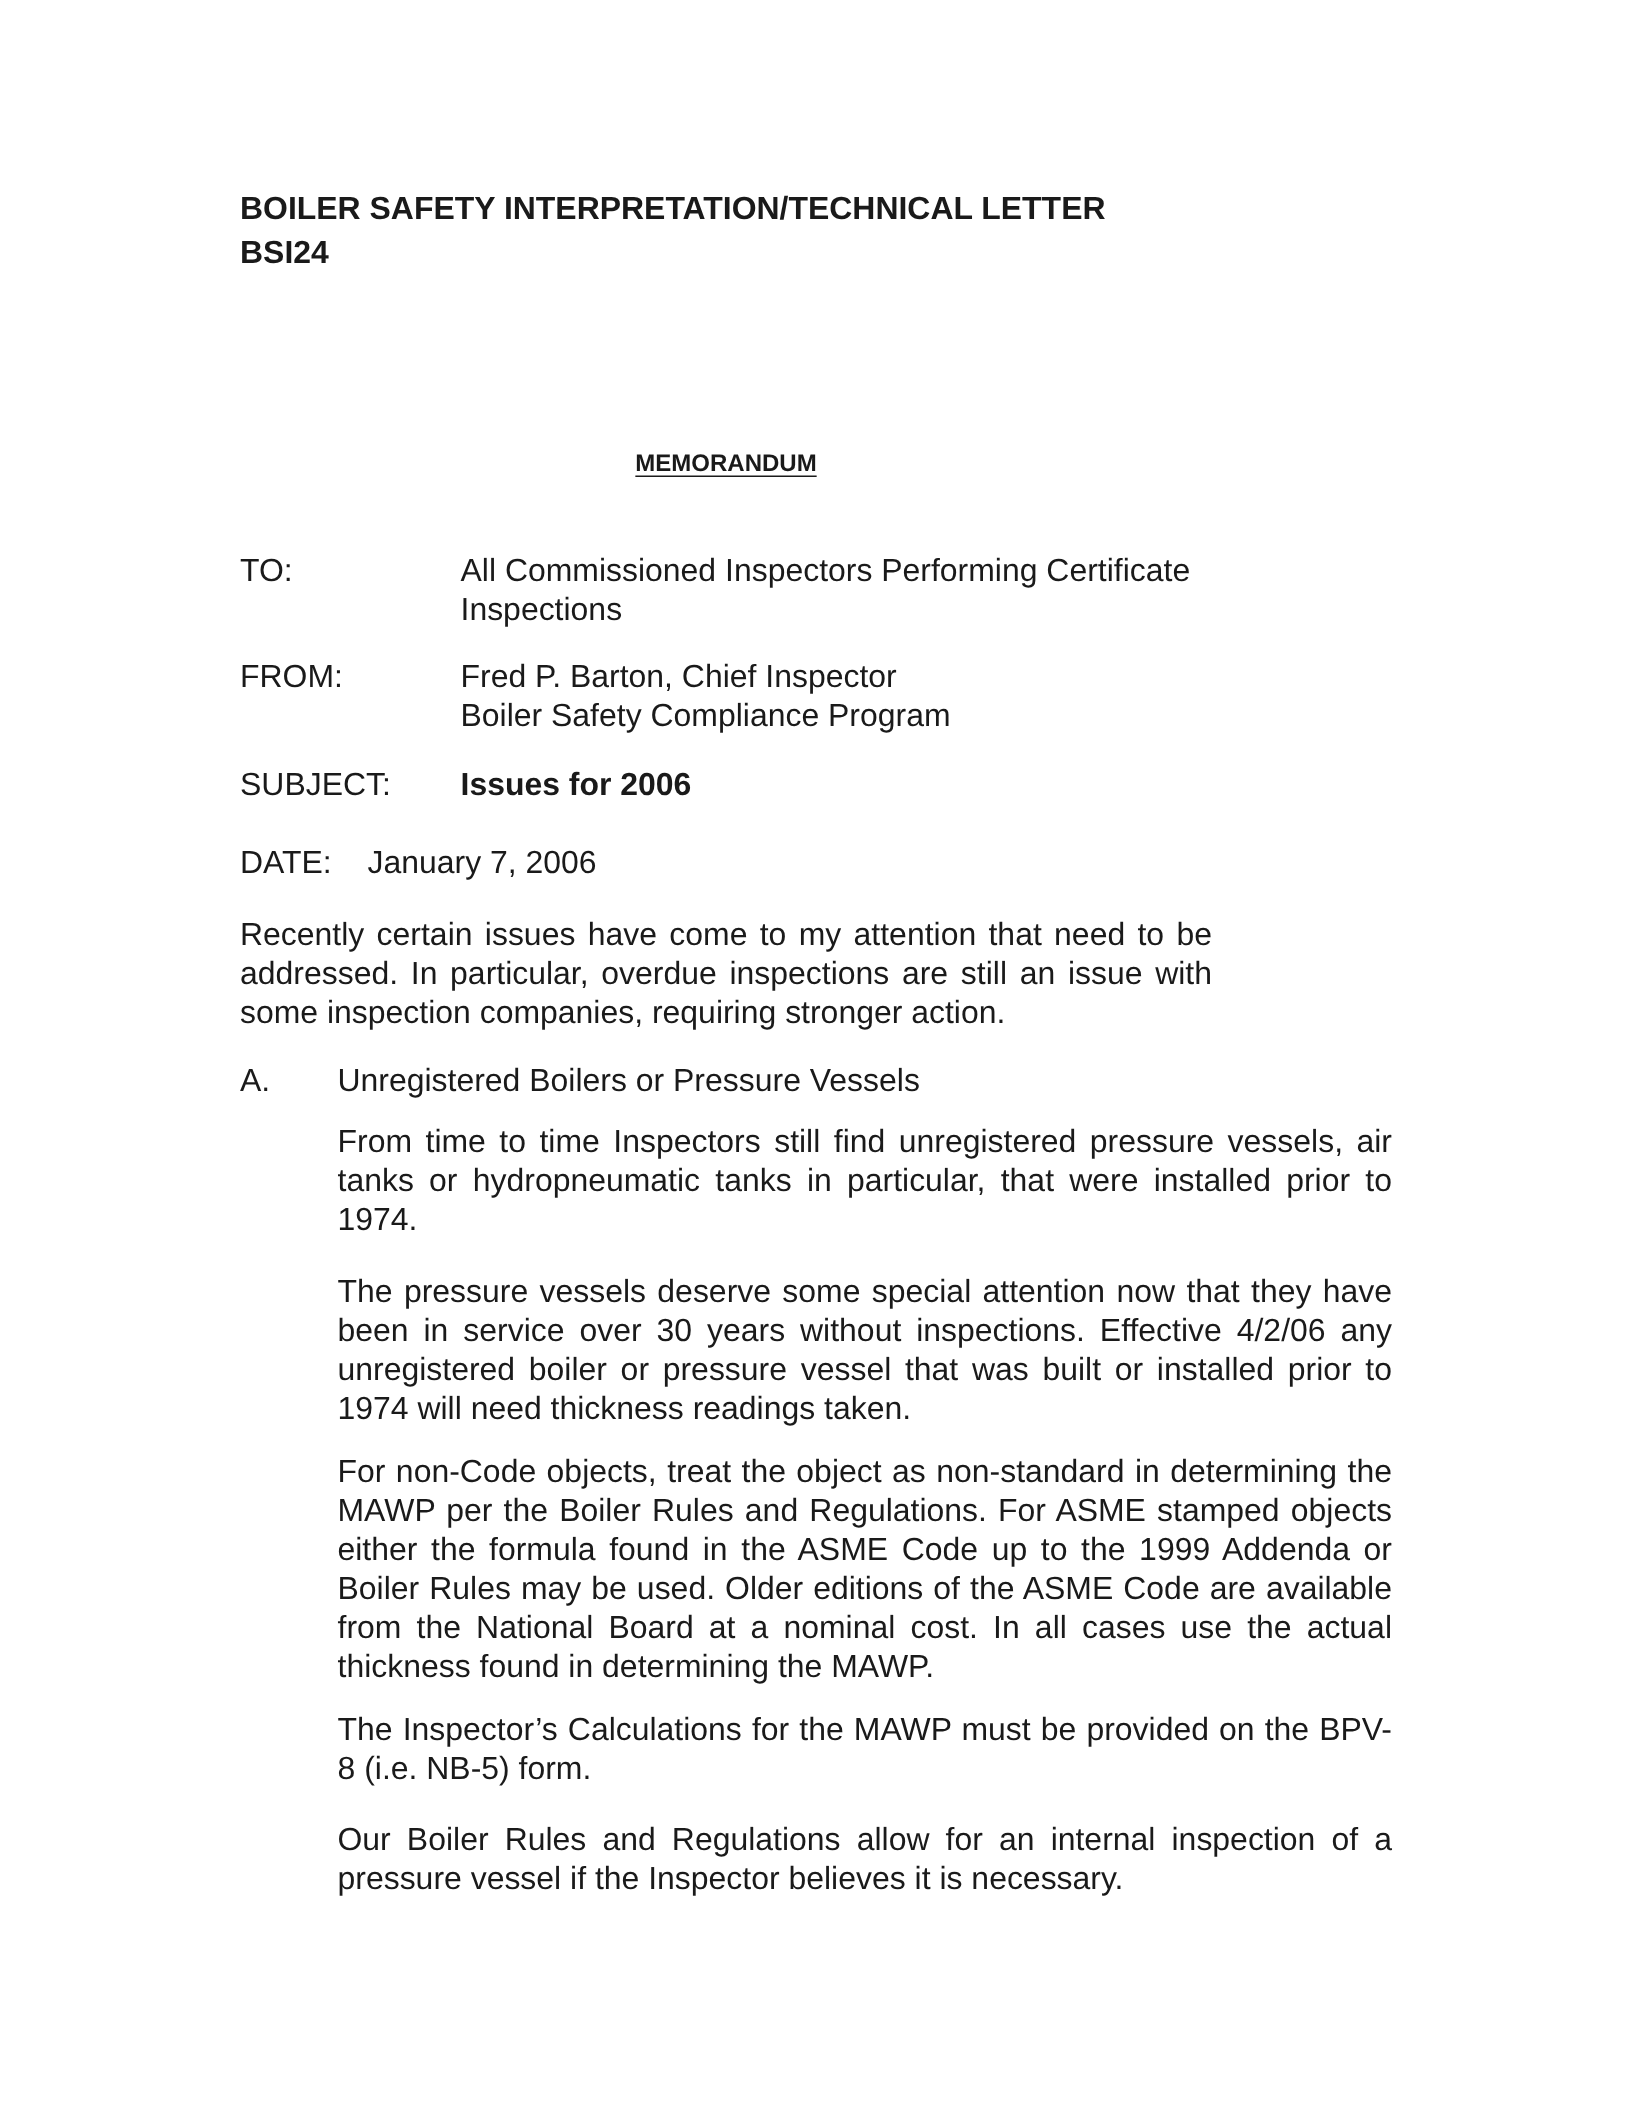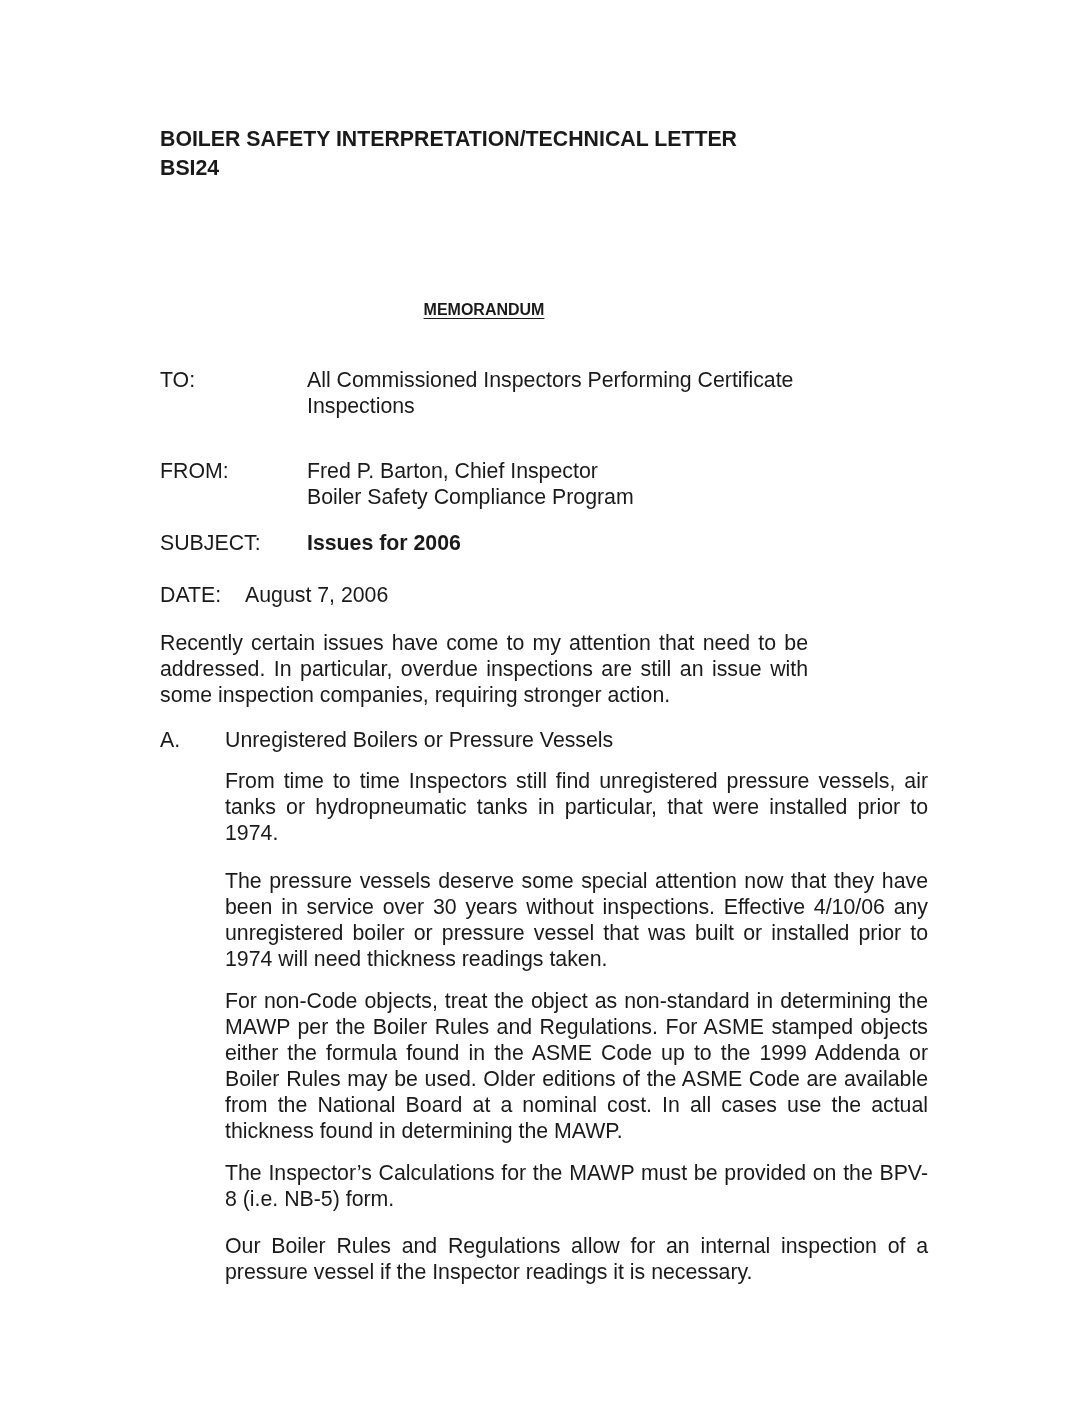--- a/index.html
+++ b/index.html
@@ -39,21 +39,21 @@
   }
   .meta-label {
     flex: 0 0 147px;
   }
   .meta-label.narrow {
     flex: 0 0 85px;
   }
   .meta-value { flex: 1 1 auto; }
   .bold { font-weight: bold; }
   .row-to      { margin-top: 44px; }
-  .row-from    { margin-top: 39px; }
+  .row-from    { margin-top: 19px; }
   .row-subject { margin-top: 20px; }
   .row-date    { margin-top: 26px; }
   p { margin: 0; }
   .intro {
     margin-top: 22px;
     text-align: justify;
   }
   .section-heading {
     display: flex;
     margin-top: 19px;
@@ -96,33 +96,33 @@
     </span>
   </div>
 
   <div class="meta-row row-subject">
     <span class="meta-label">SUBJECT:</span>
     <span class="meta-value bold">Issues for 2006</span>
   </div>
 
   <div class="meta-row row-date">
     <span class="meta-label narrow">DATE:</span>
-    <span class="meta-value">August 7, 2006</span>
+    <span class="meta-value">January 7, 2006</span>
   </div>
 
   <p class="intro">Recently certain issues have come to my attention that need to be addressed.  In particular, overdue inspections are still an issue with some inspection companies, requiring stronger action.</p>
 
   <div class="section-heading">
     <span class="section-letter">A.</span>
     <span>Unregistered Boilers or Pressure Vessels</span>
   </div>
 
   <p class="indent gap-25">From time to time Inspectors still find unregistered pressure vessels, air tanks or hydropneumatic tanks in particular, that were installed prior to 1974.</p>
 
-  <p class="indent gap-22">The pressure vessels deserve some special attention now that they have been in service over 30 years without inspections.  Effective 4/10/06 any unregistered boiler or pressure vessel that was built or installed prior to 1974 will need thickness readings taken.</p>
+  <p class="indent gap-22">The pressure vessels deserve some special attention now that they have been in service over 30 years without inspections.  Effective 4/2/06 any unregistered boiler or pressure vessel that was built or installed prior to 1974 will need thickness readings taken.</p>
 
   <p class="indent gap-16">For non-Code objects, treat the object as non-standard in determining the MAWP per the Boiler Rules and Regulations.  For ASME stamped objects either the formula found in the ASME Code up to the 1999 Addenda or Boiler Rules may be used.  Older editions of the ASME Code are available from the National Board at a nominal cost.  In all cases use the actual thickness found in determining the MAWP.</p>
 
   <p class="indent gap-16">The Inspector’s Calculations for the MAWP must be provided on the BPV-8 (i.e. NB-5) form.</p>
 
-  <p class="indent gap-21">Our Boiler Rules and Regulations allow for an internal inspection of a pressure vessel if the Inspector readings it is necessary.</p>
+  <p class="indent gap-21">Our Boiler Rules and Regulations allow for an internal inspection of a pressure vessel if the Inspector believes it is necessary.</p>
 
 </div>
 
 </body></html>

